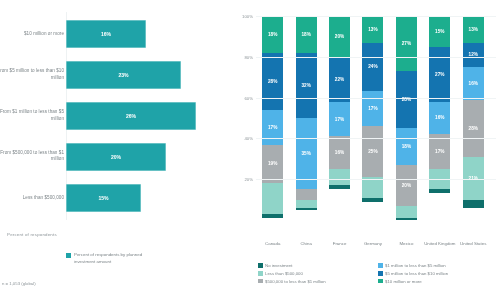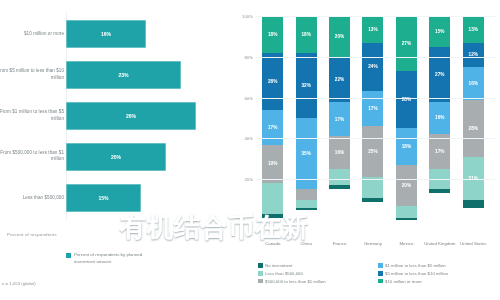--- a/index.html
+++ b/index.html
@@ -334,16 +334,15 @@
           <div class="rp-legend-text">$500,000 to less than $1 million</div>
         </div>
         <div class="rp-legend-item">
           <div class="rp-legend-swatch" style="background: rgb(28, 174, 142);"></div>
           <div class="rp-legend-text">$10 million or more</div>
         </div>
       </div>
   </div>
 
   <div class="watermark">
-    <div class="wm-line wm-main">有机结合币在新</div>
   </div>
 
 </div>
 
 </body></html>

